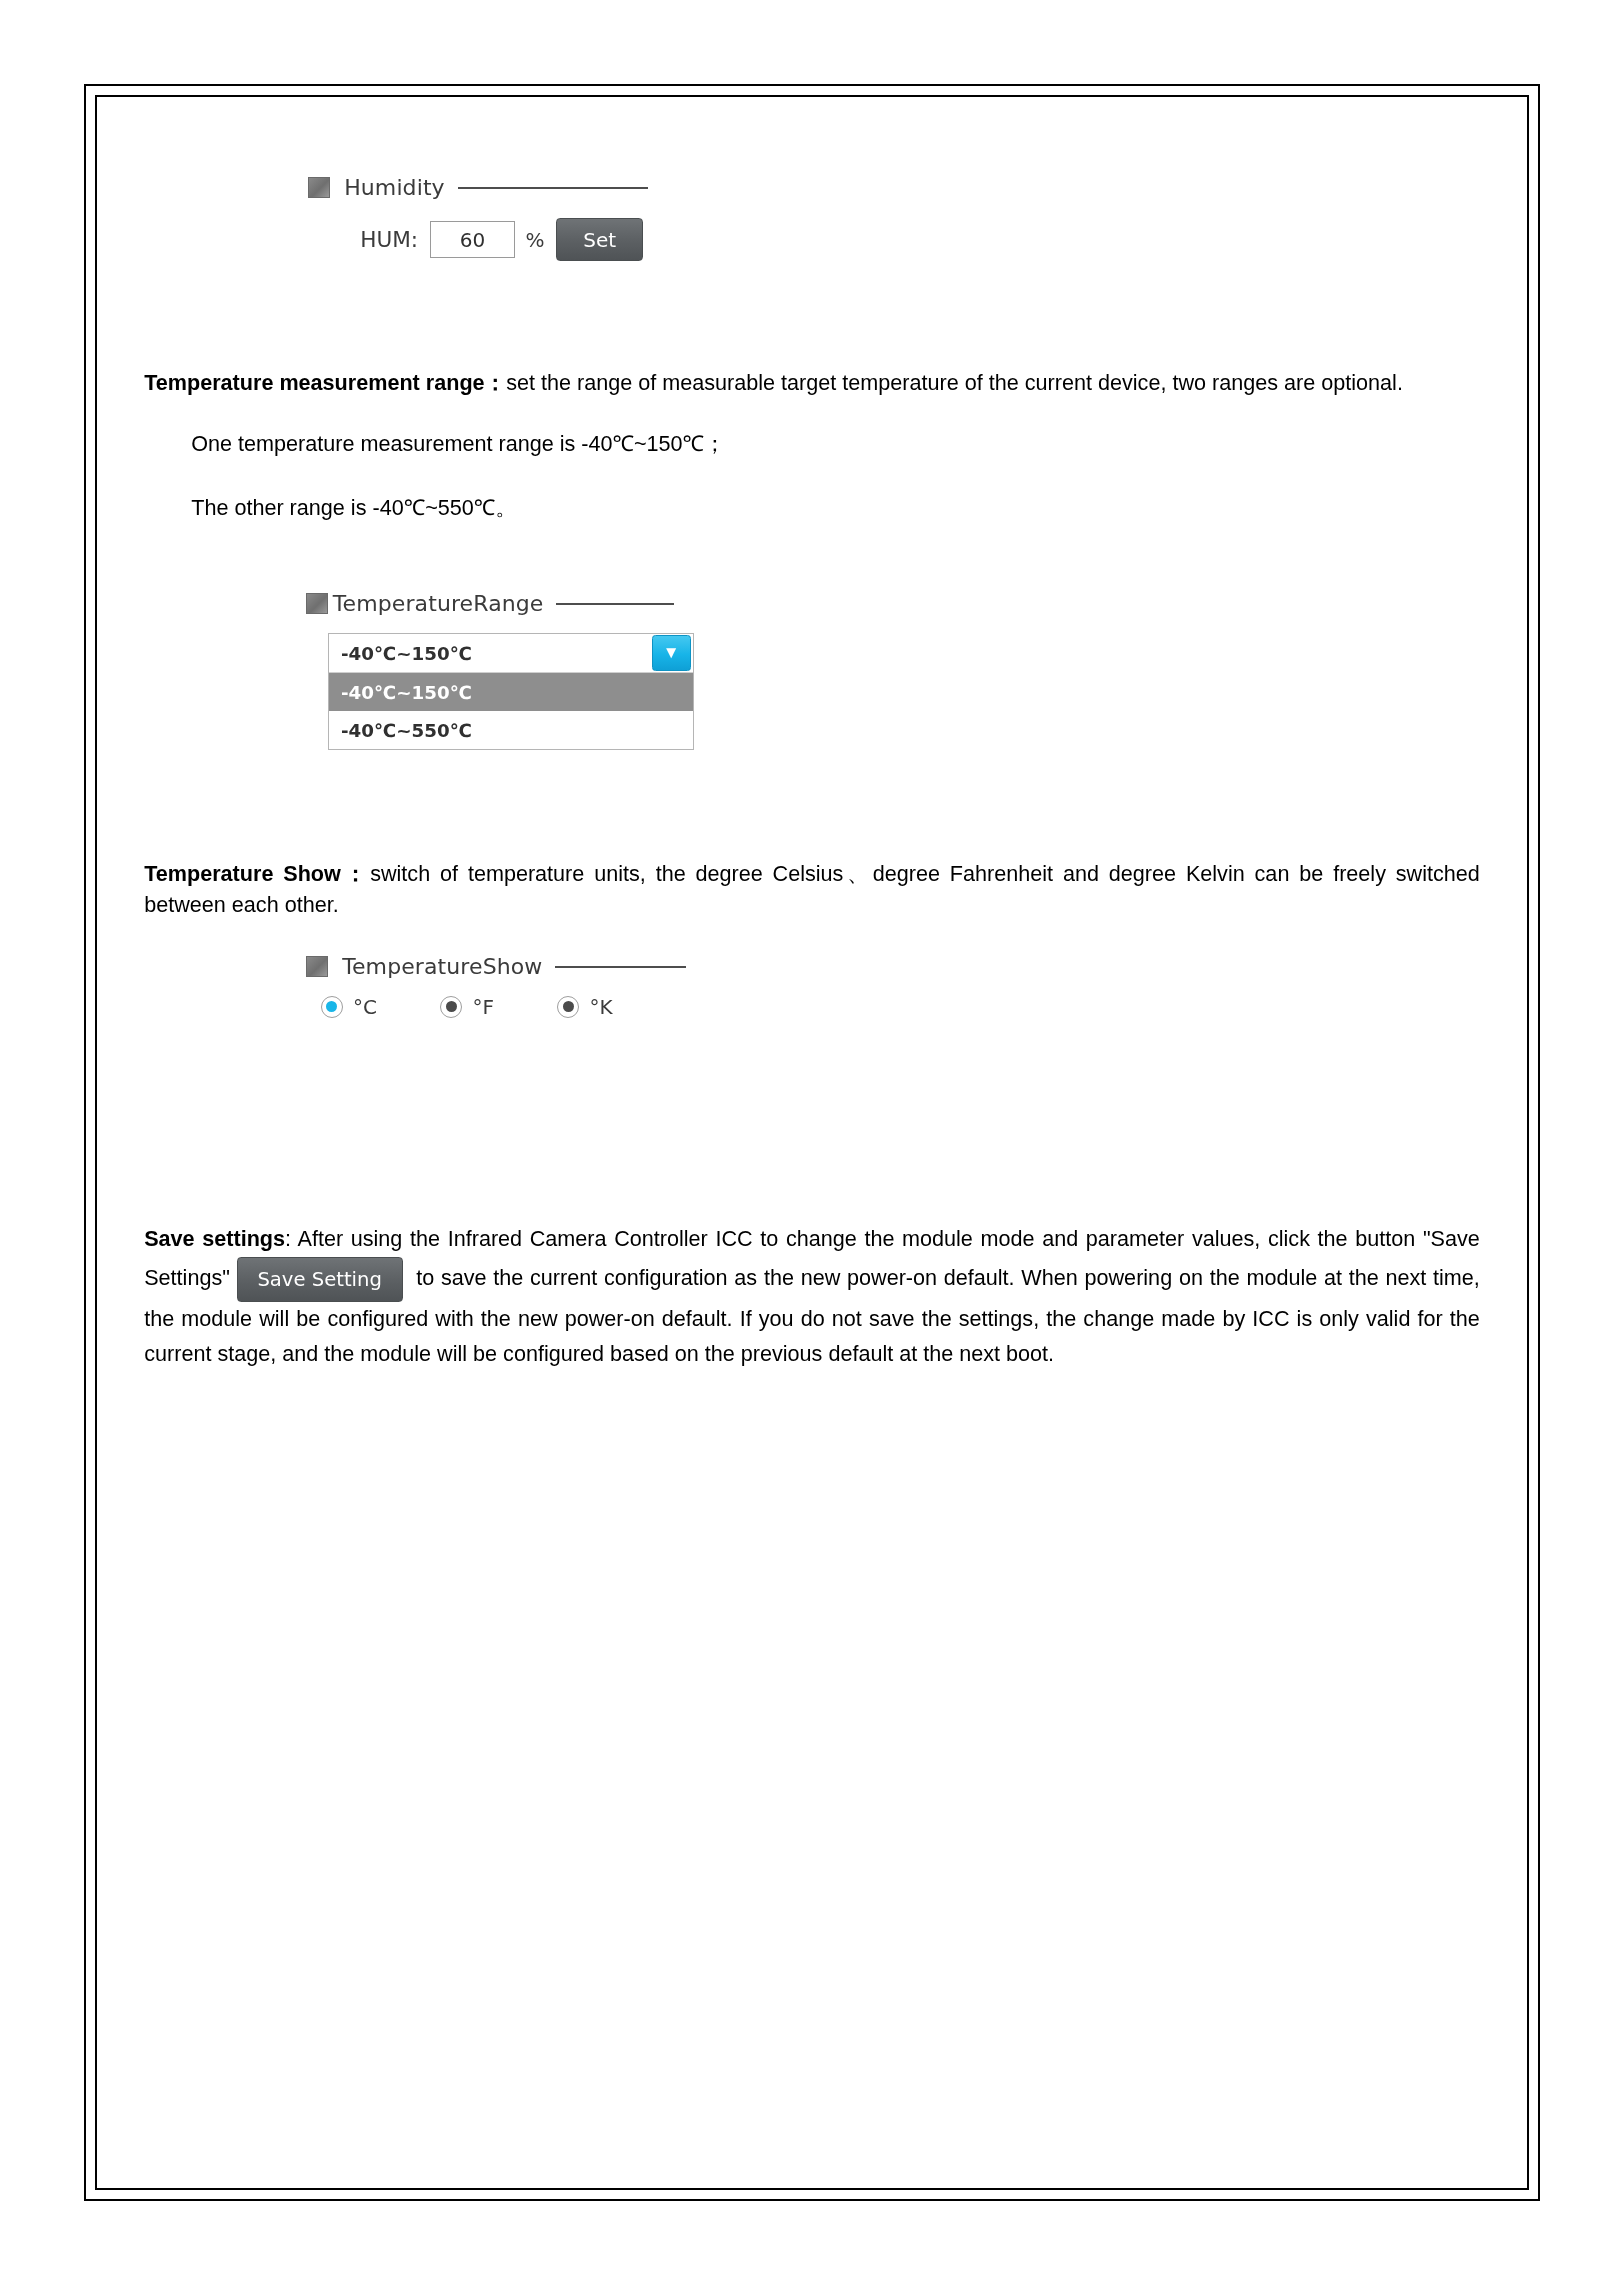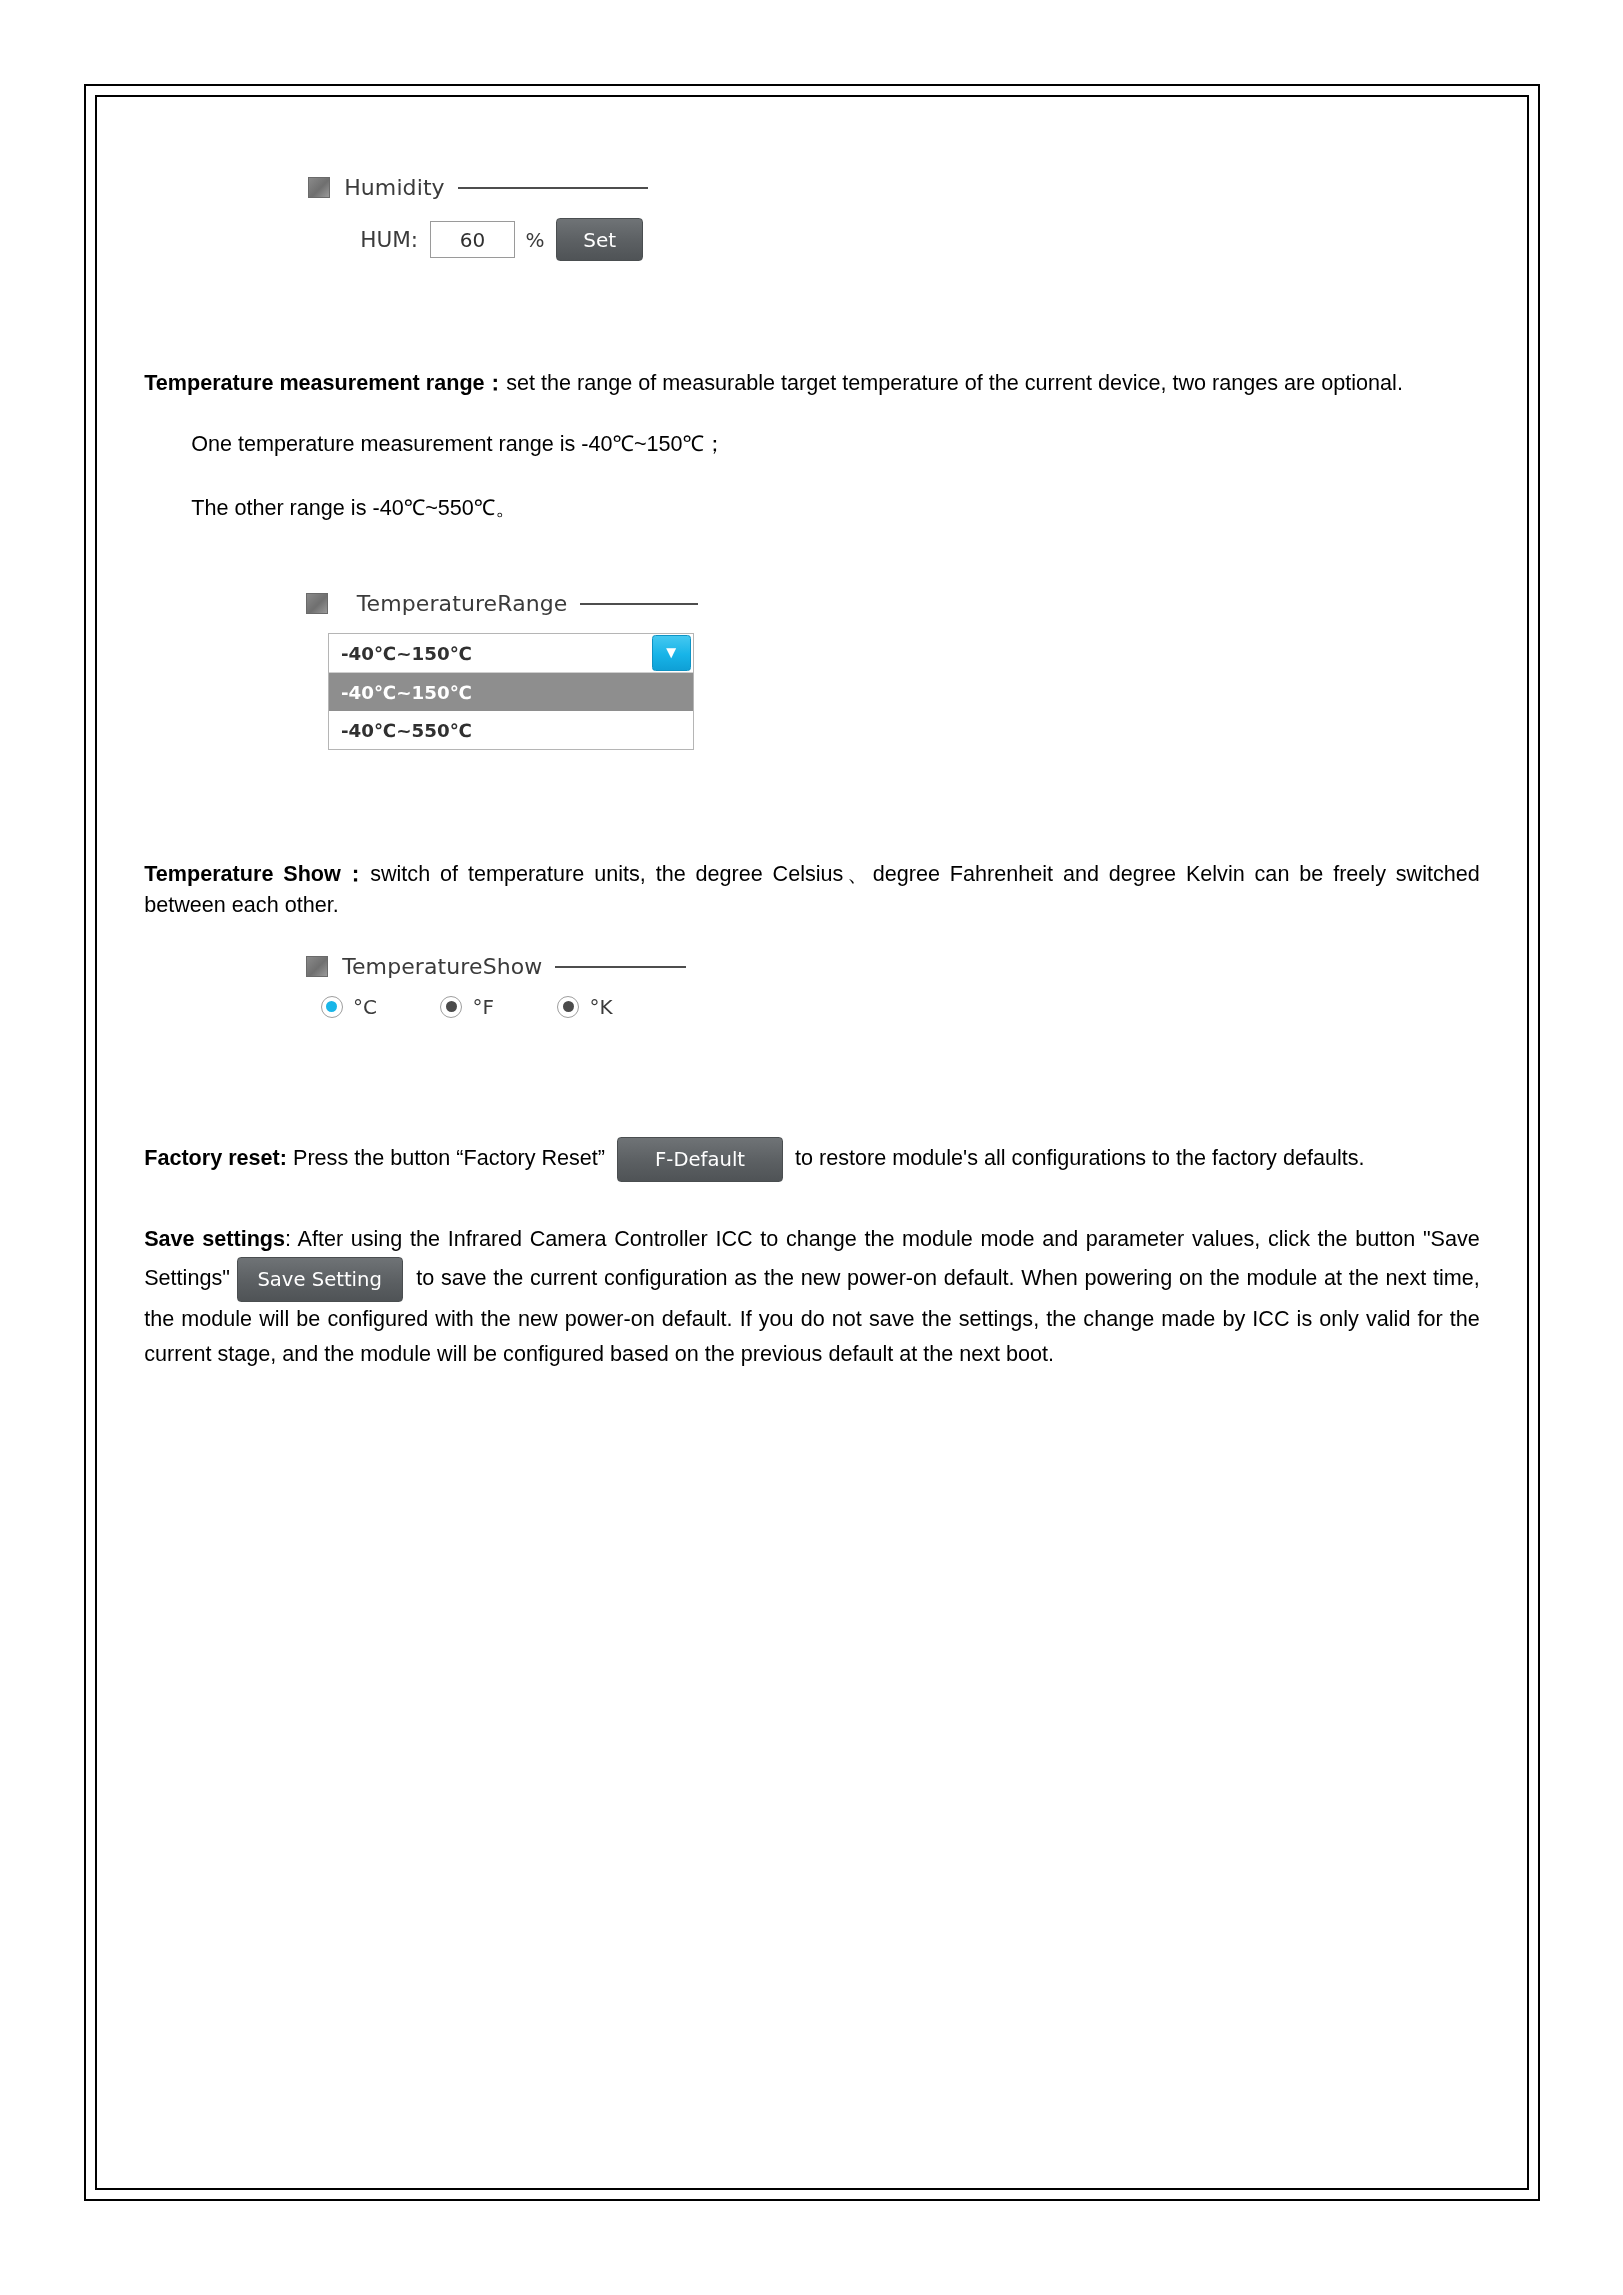--- a/index.html
+++ b/index.html
@@ -282,21 +282,21 @@
 
       <div style="position:absolute; left:0; top:232px; width:100%;">
         <p class="body"><span class="bold">Temperature measurement range：</span><span>set the range of measurable target temperature of the current device, two ranges are optional.</span></p>
         <p class="indent-line" style="margin-top:29px;">One temperature measurement range is -40℃~150℃；</p>
         <p class="indent-line" style="margin-top:34px;">The other range is -40℃~550℃。</p>
       </div>
 
       <div style="position:absolute; left:162px; top:455px;">
         <div class="widget-row">
           <span class="sq-icon"></span>
-          <span class="widget-label" style="margin-left:29px;">TemperatureRange</span>
+          <span class="widget-label" style="margin-left:5px;">TemperatureRange</span>
           <span class="rule" style="width:118px; margin-left:13px;"></span>
         </div>
         <div class="combo-wrap" style="margin-top:17px; margin-left:22px;">
           <div class="combo-top">
             <span class="combo-text">-40℃~150℃</span>
             <span class="combo-arrow">▼</span>
           </div>
           <div class="combo-item selected">-40℃~150℃</div>
           <div class="combo-item">-40℃~550℃</div>
         </div>
@@ -327,23 +327,20 @@
           </span>
           <span class="radio-item">
             <span class="radio-outer">
                 <span class="radio-dot dark"></span>
               </span>
             <span class="radio-label">°K</span>
           </span>
         </div>
       </div>
 
-      <div style="position:absolute; left:0; top:1001px; width:100%;">
-        <p class="body"><span class="bold">Factory reset:</span><span> Press the button “Factory Reset”</span>&nbsp;&nbsp;<span class="btn-inline btn-fdefault">F-Default</span>&nbsp;&nbsp;<span>to restore module's all configurations to the factory defaults.</span></p>
-      </div>
 
       <div style="position:absolute; left:0; top:1086px; width:100%;">
         <p class="body" style="line-height:1.62;"><span class="bold">Save settings</span><span>: After using the Infrared Camera Controller ICC to change the module mode and parameter values, click the button "Save Settings"</span>&nbsp;<span class="btn-inline btn-savesetting">Save Setting</span>&nbsp;&nbsp;<span>to save the current configuration as the new power-on default. When powering on the module at the next time, the module will be configured with the new power-on default. If you do not save the settings, the change made by ICC is only valid for the current stage, and the module will be configured based on the previous default at the next boot.</span></p>
       </div>
 
 
     </div>
   </div>
 </div>
 

